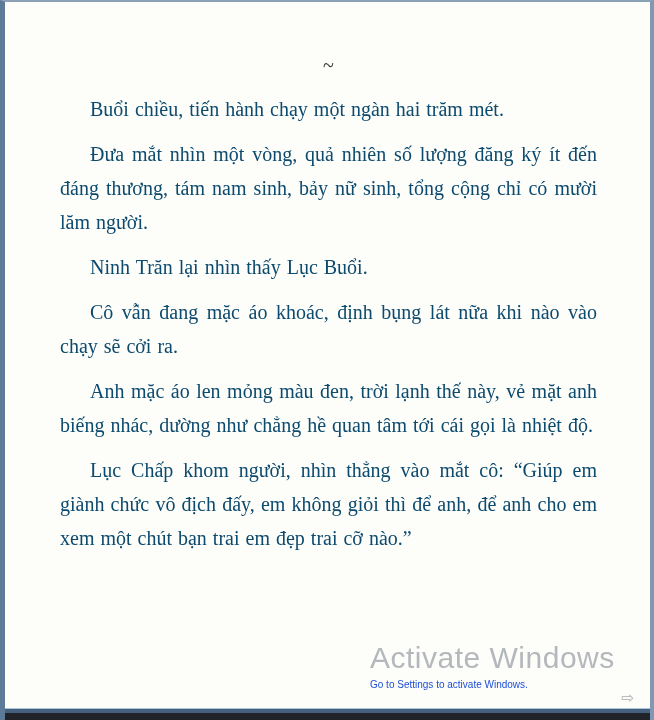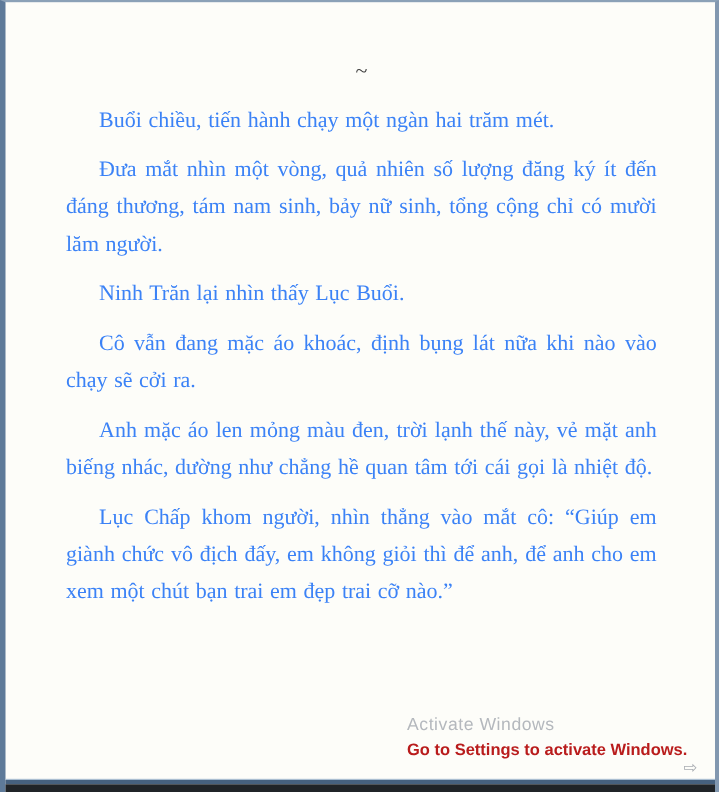--- a/index.html
+++ b/index.html
@@ -34,46 +34,46 @@
   .ornament {
     text-align: center;
     font-size: 20px;
     line-height: 34px;
     color: #3a3a3a;
     margin: 0 0 10px 0;
   }
   .para {
     font-size: 20px;
     line-height: 34px;
-    color: #3b82f6;
+    color: #0c4a6e;
     text-align: justify;
     text-indent: 30px;
     margin: 0 0 11px 0;
     word-spacing: 1px;
   }
   .watermark {
     position: absolute;
     right: 10px;
     bottom: 30px;
     text-align: left;
     font-family: "Liberation Sans", "DejaVu Sans", sans-serif;
     pointer-events: none;
     width: 270px;
   }
   .watermark-title {
-    font-size: 16px;
+    font-size: 30px;
     font-weight: 300;
     color: #b4b8bd;
     letter-spacing: 0.5px;
     margin: 0;
   }
   .watermark-subtitle {
-    font-size: 15px;
-    font-weight: 700;
-    color: #b91c1c;
+    font-size: 10px;
+    font-weight: 400;
+    color: #1d4ed8;
     margin: 4px 0 0 0;
   }
   .corner-icon {
     position: absolute;
     right: 16px;
     bottom: 14px;
     font-size: 15px;
     color: #a9adb2;
     font-family: "DejaVu Sans", sans-serif;
     line-height: 1;

